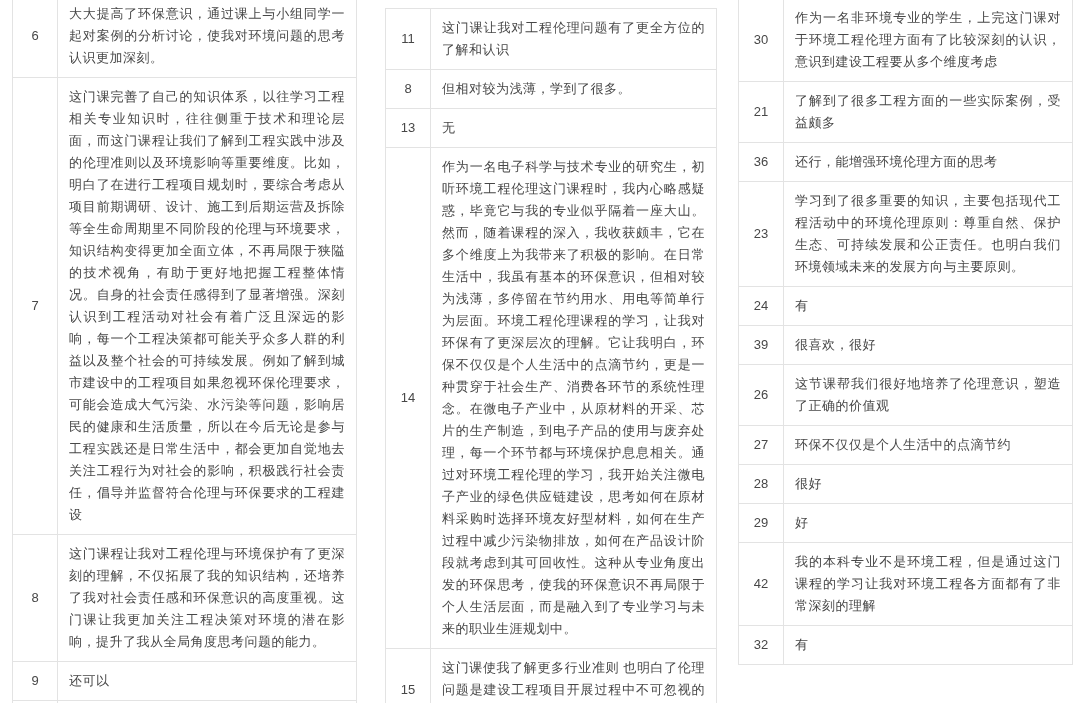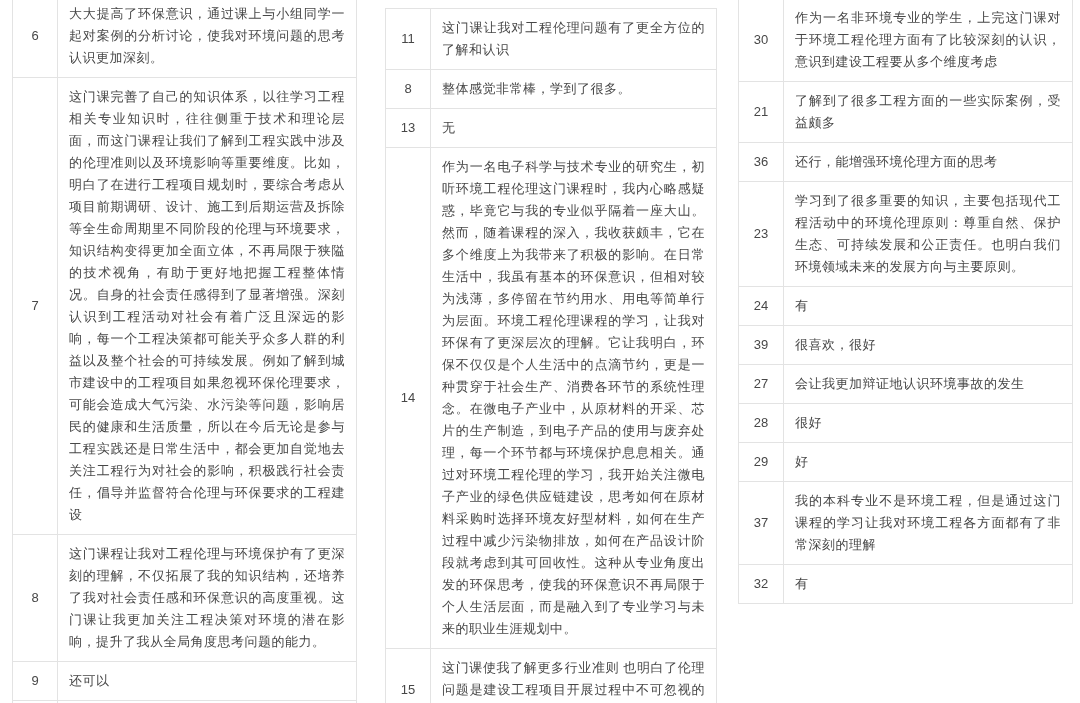--- a/index.html
+++ b/index.html
@@ -78,21 +78,21 @@
   </div>
   <div class="col col-2">
     <table>
         <tbody>
           <tr>
             <td class="num">11</td>
             <td class="text">这门课让我对工程伦理问题有了更全方位的了解和认识</td>
           </tr>
           <tr>
             <td class="num">8</td>
-            <td class="text">整体感觉非常棒，学到了很多。</td>
+            <td class="text">但相对较为浅薄，学到了很多。</td>
           </tr>
           <tr>
             <td class="num">13</td>
             <td class="text">无</td>
           </tr>
           <tr>
             <td class="num">14</td>
             <td class="text">作为一名电子科学与技术专业的研究生，初听环境工程伦理这门课程时，我内心略感疑惑，毕竟它与我的专业似乎隔着一座大山。然而，随着课程的深入，我收获颇丰，它在多个维度上为我带来了积极的影响。在日常生活中，我虽有基本的环保意识，但相对较为浅薄，多停留在节约用水、用电等简单行为层面。环境工程伦理课程的学习，让我对环保有了更深层次的理解。它让我明白，环保不仅仅是个人生活中的点滴节约，更是一种贯穿于社会生产、消费各环节的系统性理念。在微电子产业中，从原材料的开采、芯片的生产制造，到电子产品的使用与废弃处理，每一个环节都与环境保护息息相关。通过对环境工程伦理的学习，我开始关注微电子产业的绿色供应链建设，思考如何在原材料采购时选择环境友好型材料，如何在生产过程中减少污染物排放，如何在产品设计阶段就考虑到其可回收性。这种从专业角度出发的环保思考，使我的环保意识不再局限于个人生活层面，而是融入到了专业学习与未来的职业生涯规划中。</td>
           </tr>
           <tr>
@@ -123,33 +123,37 @@
           </tr>
           <tr>
             <td class="num">24</td>
             <td class="text">有</td>
           </tr>
           <tr>
             <td class="num">39</td>
             <td class="text">很喜欢，很好</td>
           </tr>
           <tr>
+            <td class="num">26</td>
+            <td class="text">这节课帮我们很好地培养了伦理意识，塑造了正确的价值观</td>
+          </tr>
+          <tr>
             <td class="num">27</td>
-            <td class="text">会让我更加辩证地认识环境事故的发生</td>
+            <td class="text">环保不仅仅是个人生活中的点滴节约</td>
           </tr>
           <tr>
             <td class="num">28</td>
             <td class="text">很好</td>
           </tr>
           <tr>
             <td class="num">29</td>
             <td class="text">好</td>
           </tr>
           <tr>
-            <td class="num">37</td>
+            <td class="num">42</td>
             <td class="text">我的本科专业不是环境工程，但是通过这门课程的学习让我对环境工程各方面都有了非常深刻的理解</td>
           </tr>
           <tr>
             <td class="num">32</td>
             <td class="text">有</td>
           </tr>
         </tbody>
       </table>
   </div>
 </div>

